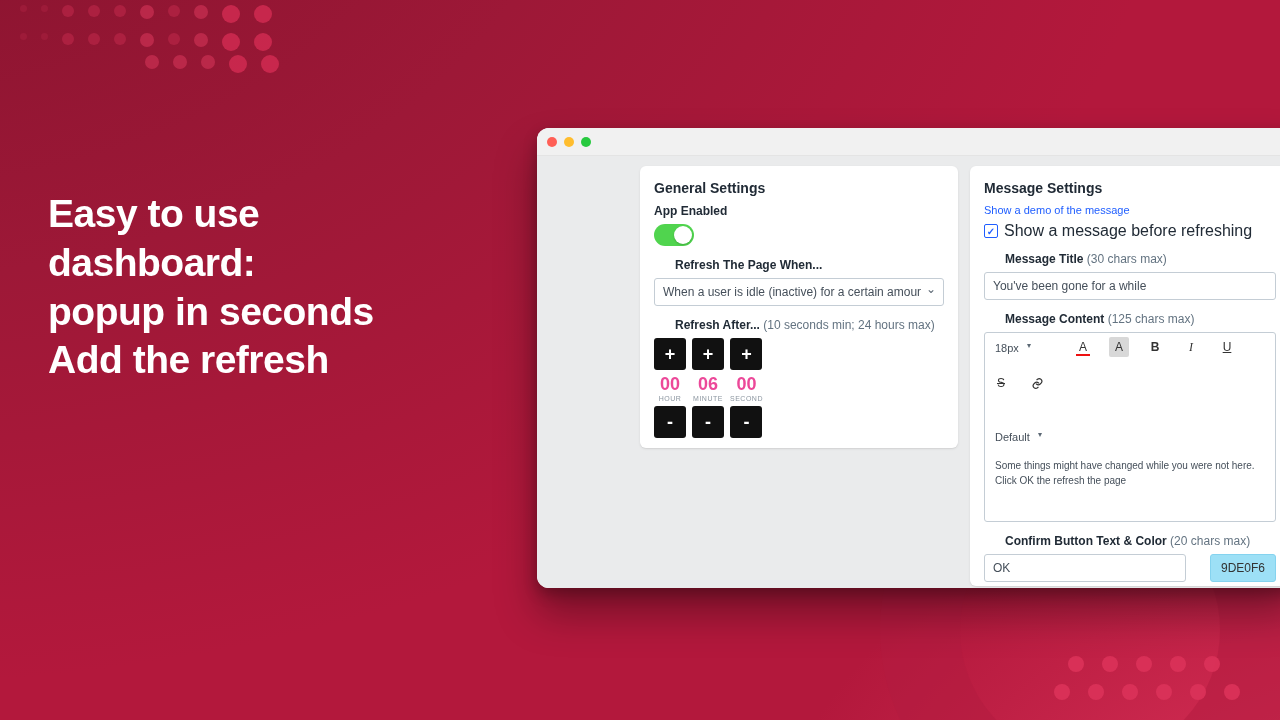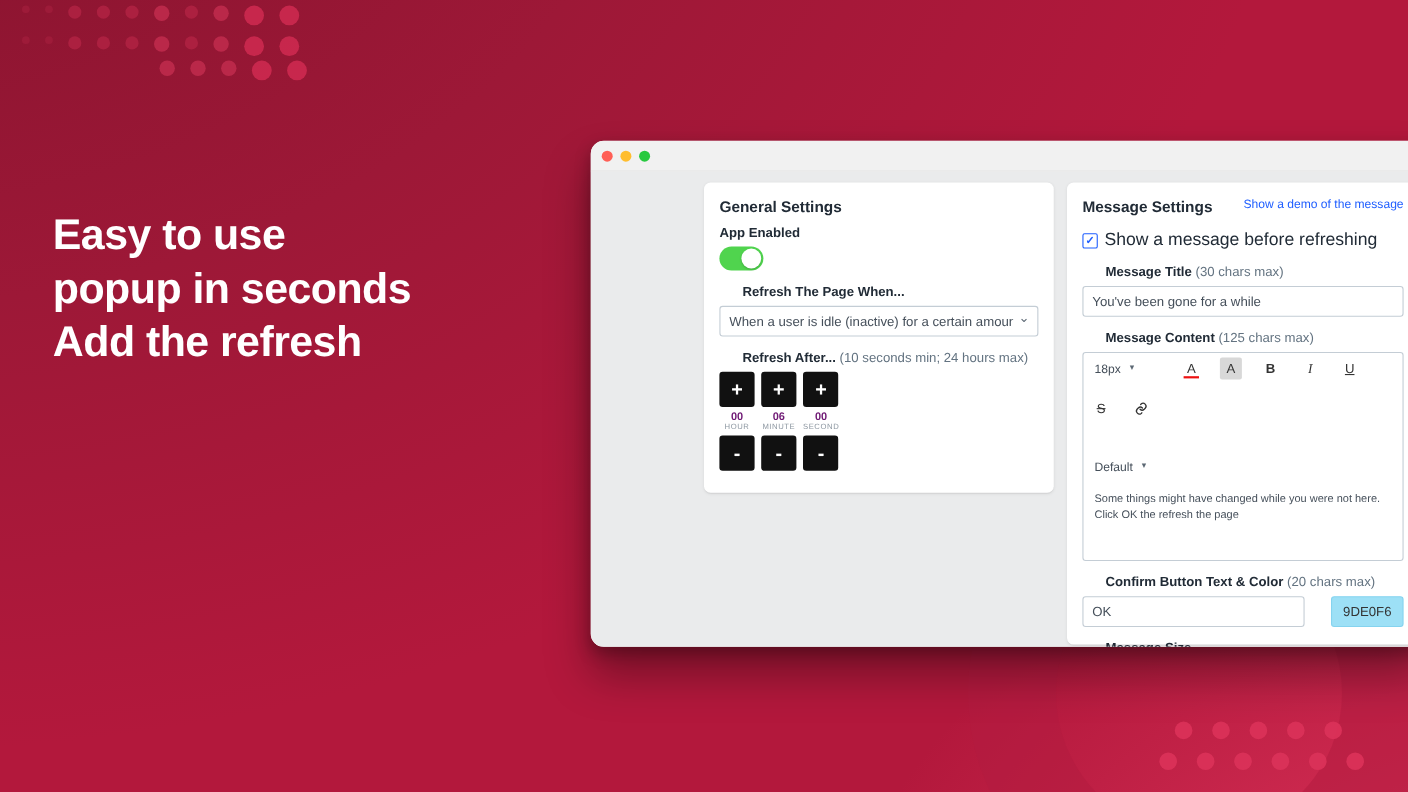--- a/index.html
+++ b/index.html
@@ -58,26 +58,26 @@
   .p1 { left:103px; top:10px; width:318px; height:282px; }
   .toggle { width:40px; height:22px; border-radius:11px; background:#50d44e; position:relative; cursor:pointer; }
   .toggle .knob { position:absolute; right:2px; top:2px; width:18px; height:18px; border-radius:50%; background:#fff; box-shadow:0 1px 2px rgba(0,0,0,.2); }
   .select { width:100%; font-size:12px; padding:6px 22px 6px 8px; border:1px solid #c4cdd5; border-radius:3px; background:#fff; appearance:none; color:#454f5a; }
   .select-wrap { position:relative; }
   .select-wrap::after { content:"⌄"; position:absolute; right:8px; top:4px; color:#5c6874; font-size:12px; pointer-events:none; }
 
   .time-group { display:flex; gap:6px; margin-top:2px; }
   .time-col { display:flex; flex-direction:column; align-items:center; }
   .sq { width:32px; height:32px; background:#111; color:#fff; font-size:18px; font-weight:700; display:flex; align-items:center; justify-content:center; border-radius:3px; cursor:pointer; user-select:none; }
-  .time-val { font-size:10px; font-weight:700; color:#701a75; margin-top:4px; }
+  .time-val { font-size:18px; font-weight:700; color:#ec4899; margin-top:4px; }
   .time-unit { font-size:7px; letter-spacing:.5px; color:#8c96a0; margin-bottom:4px; }
 
   
   .p2 { left:433px; top:10px; width:320px; height:420px; border-radius:6px 0 0 6px; }
-  .panel-head { display:flex; justify-content:space-between; align-items:flex-start; }
+  .panel-head { display:flex; justify-content:space-between; align-items:flex-start;flex-direction:column; }
   .demo-link { font-size:11px; color:#1f5eff; text-decoration:none; cursor:pointer; }
   .check-row { display:flex; align-items:center; gap:6px; margin-top:6px; }
   .checkbox { width:14px; height:14px; border:1px solid #1f5eff; border-radius:2px; display:flex; align-items:center; justify-content:center; color:#1f5eff; font-size:10px; font-weight:700; cursor:pointer; }
   .check-row span { font-size:16px; color:#212b36; }
 
   .text-input { width:100%; font-size:12px; padding:6px 8px; border:1px solid #c4cdd5; border-radius:3px; background:#fff; color:#454f5a; }
 
   .editor { border:1px solid #c4cdd5; border-radius:3px; }
   .toolbar { padding:4px 6px; display:flex; flex-wrap:wrap; align-items:center; gap:16px; }
   .tb-sel { font-size:11px; border:none; background:transparent; appearance:none; padding:2px 14px 2px 4px; color:#454f5a; position:relative; }
@@ -158,20 +158,21 @@
     <div class="dot"></div>
       <div class="dot"></div>
       <div class="dot"></div>
       <div class="dot"></div>
       <div class="dot"></div>
   </div>
 </div>
 
 <div class="promo">
   <div>Easy to use</div>
+  <div>dashboard:</div>
   <div>popup in seconds</div>
   <div>Add the refresh</div>
 </div>
 
 <div class="window">
   <div class="titlebar">
     <div class="tl-dot td-red"></div>
     <div class="tl-dot td-yellow"></div>
     <div class="tl-dot td-green"></div>
   </div>

